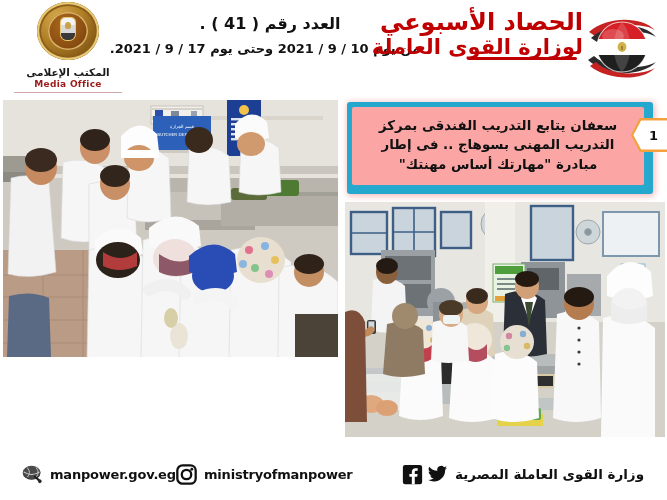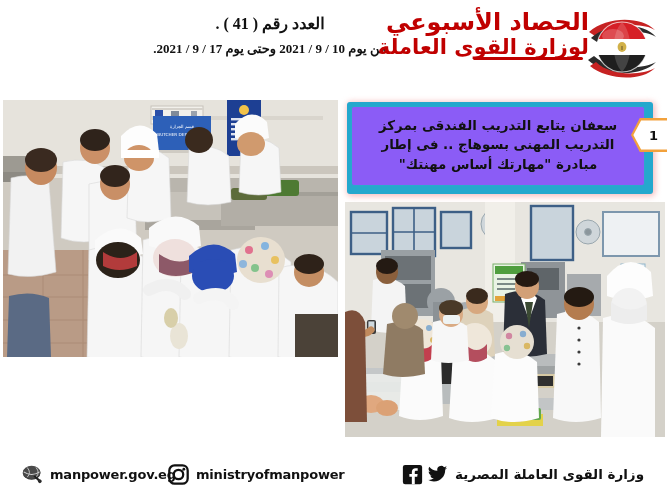--- a/index.html
+++ b/index.html
@@ -102,21 +102,20 @@
   }
 
   
   #issue-info {
     position: absolute;
     left: 120px; top: 14px;
     width: 300px;
     direction: rtl;
     text-align: center;
     color: #111;
-    font-family: Liberation Serif, serif;
   }
   #issue-number {
     font-size: 16px;
     font-weight: 600;
     white-space: nowrap;
   }
   #issue-range {
     margin-top: 8px;
     font-size: 13px;
     font-weight: 600;
@@ -125,21 +124,21 @@
 
   
   #masthead {
     position: absolute;
     right: 6px; top: 4px;
     width: 250px;
     height: 86px;
   }
   #masthead-text {
     position: absolute;
-    right: 72px; top: 6px;
+    right: 78px; top: 6px;
     width: 172px;
     direction: rtl;
     text-align: right;
     color: #c00000;
   }
   #masthead-title {
     font-size: 24px;
     font-weight: 700;
     line-height: 1.05;
     white-space: nowrap;
@@ -203,21 +202,21 @@
     position: absolute;
     left: 4px; top: 2px;
     width: 306px; height: 92px;
     background: #25a8cd;
     border-radius: 3px;
   }
   #caption-box {
     position: absolute;
     left: 8px; top: 6px;
     width: 294px; height: 80px;
-    background: #8b5cf6;
+    background: #fca5a5;
     border: 1.6px solid #2aa9cd;
     border-radius: 3px;
     box-sizing: border-box;
     display: flex;
     align-items: center;
     justify-content: center;
     padding: 2px 8px 4px 8px;
   }
   #caption-text {
     direction: rtl;
@@ -274,32 +273,42 @@
     font-weight: 700;
     color: #111;
     white-space: nowrap;
     letter-spacing: -.2px;
   }
   .foot-label.ar {
     direction: rtl;
     font-size: 13.5px;
   }
   #foot-web   { left: 22px;  top: 9px; }
-  #foot-insta { left: 168px; top: 9px; }
+  #foot-insta { left: 176px; top: 9px; }
   #foot-social{ left: 370px; top: 9px; margin-left: 32px; }
 
   .ico { width: 21px; height: 21px; flex: 0 0 auto; }
 </style>
 </head>
 <body>
 
 <div id="page">
 
   <div id="header">
 
+    <div id="brand-left">
+      <div class="seal">
+        <div class="seal-ring"></div>
+        <div class="seal-core"></div>
+        <div class="seal-eagle"></div>
+      </div>
+      <div class="label-ar">المكتب الإعلامى</div>
+      <div class="label-en">Media Office</div>
+      <div class="rule"></div>
+    </div>
 
     <div id="issue-info">
       <div id="issue-number">العدد رقم  ( 41  ) .</div>
       <div id="issue-range">من يوم 10 / 9 / 2021  وحتى يوم  17 / 9 / 2021.</div>
     </div>
 
     <div id="masthead">
       <div id="masthead-text">
         <div id="masthead-title">الحصاد الأسبوعي</div>
         <div id="masthead-sub">لوزارة القوى العاملة</div>

